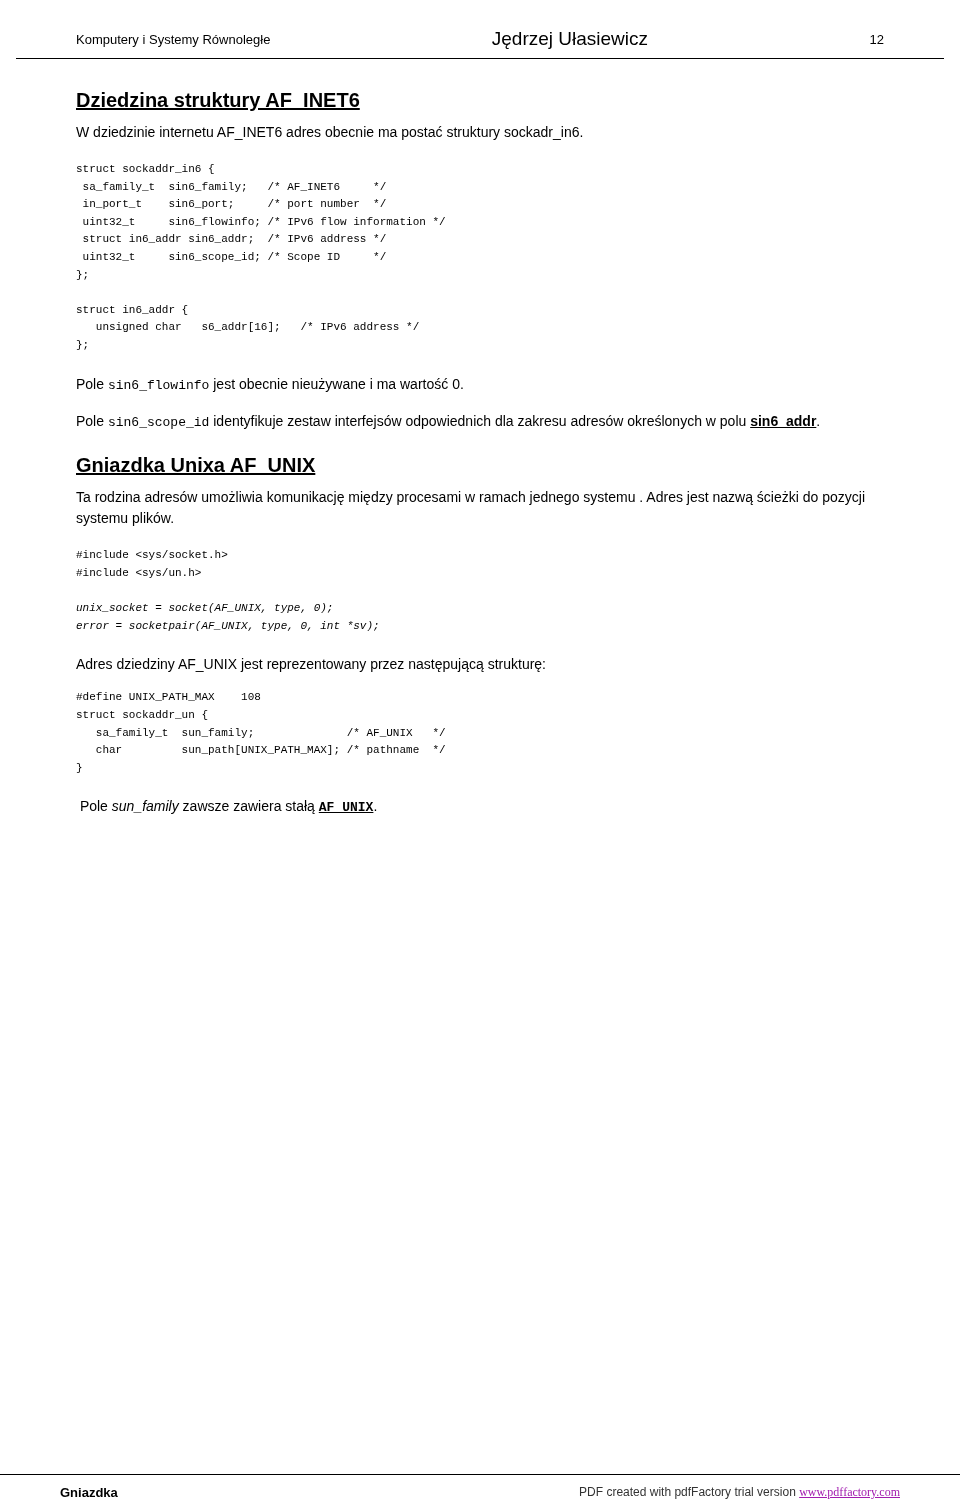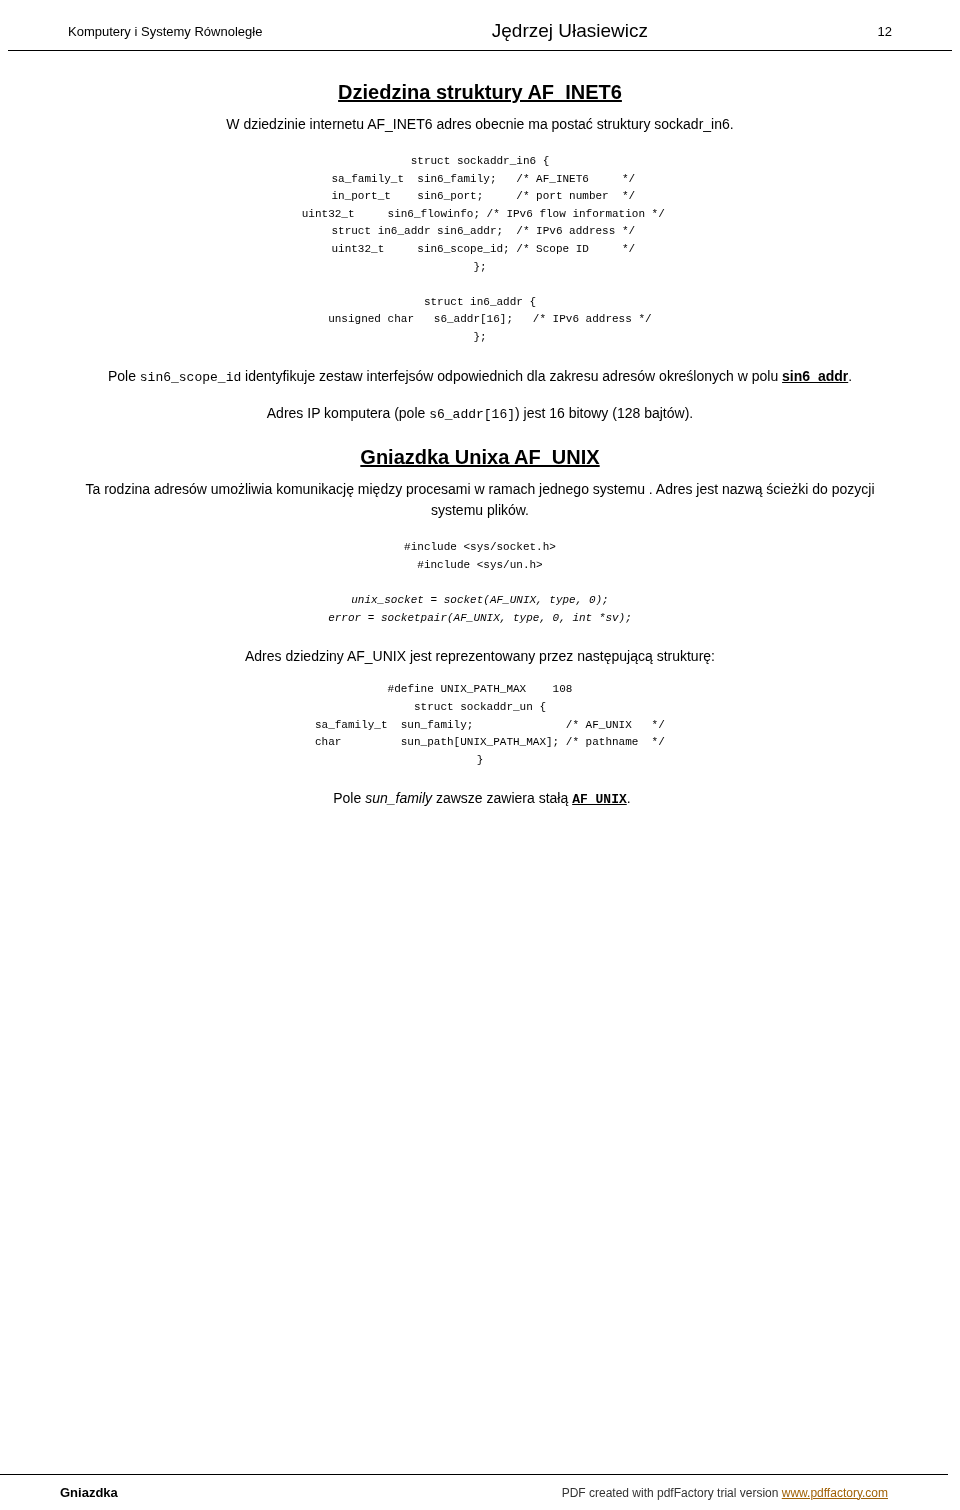--- a/index.html
+++ b/index.html
@@ -13,23 +13,22 @@
       font-family: Arial, sans-serif;
       font-size: 14px;
       color: #000000;
       width: 960px;
       min-height: 1510px;
     }
 
     .page-container {
       width: 960px;
       min-height: 1510px;
-      padding: 8px;
+      padding: 16px;
       position: relative;
-      text-align: center;
     }
 
     
     .page-header {
       display: flex;
       justify-content: space-between;
       align-items: center;
       padding: 12px 60px 8px 60px;
       border-bottom: 1px solid #000;
       font-size: 13px;
@@ -94,41 +93,42 @@
       text-decoration: underline;
       margin-bottom: 10px;
       margin-top: 20px;
     }
 
     
     .page-footer {
       position: absolute;
       bottom: 0;
       left: 0;
-      right: 12px;
+      right: 0;
       border-top: 1px solid #000;
       padding: 10px 60px;
       display: flex;
       justify-content: space-between;
       align-items: center;
       font-size: 13px;
     }
 
     .footer-left {
       font-weight: bold;
     }
 
     .footer-right {
       font-size: 12px;
       color: #333;
     }
 
     .footer-link {
-      color: #a16207;
-      text-decoration: underline;
+      color: #a21caf;
+      text-decoration: underline;
+      font-family: Liberation Serif, serif;
     }
 
     .bold {
       font-weight: bold;
       text-decoration: underline;
     }
 
     .italic {
       font-style: italic;
     }
@@ -155,28 +155,28 @@
  in_port_t    sin6_port;     /* port number  */
  uint32_t     sin6_flowinfo; /* IPv6 flow information */
  struct in6_addr sin6_addr;  /* IPv6 address */
  uint32_t     sin6_scope_id; /* Scope ID     */
 };
 
 struct in6_addr {
    unsigned char   s6_addr[16];   /* IPv6 address */
 };</div>
 
+      <p class="para">
+        Pole <span class="code-inline">sin6_flowinfo</span> jest obecnie nieużywane i ma wartość 0.
+      </p>
 
       <p class="para">
         Pole <span class="code-inline">sin6_scope_id</span> identyfikuje zestaw interfejsów odpowiednich dla zakresu adresów określonych w polu <span class="bold">sin6_addr</span>.
       </p>
 
-      <p class="para">
-        Adres IP komputera  (pole <span class="code-inline">s6_addr[16]</span>) jest 16 bitowy (128 bajtów).
-      </p>
     </div>
 
     <div>
       <div class="sub-section-title">Gniazdka Unixa AF_UNIX</div>
       <div class="section-subtitle">Ta rodzina adresów umożliwia komunikację między procesami w ramach jednego systemu . Adres jest   nazwą ścieżki do pozycji systemu plików.</div>
 
       <div class="code-block">#include &lt;sys/socket.h&gt;
 #include &lt;sys/un.h&gt;
 
 <span class="italic">unix_socket = socket(AF_UNIX, type, 0);

